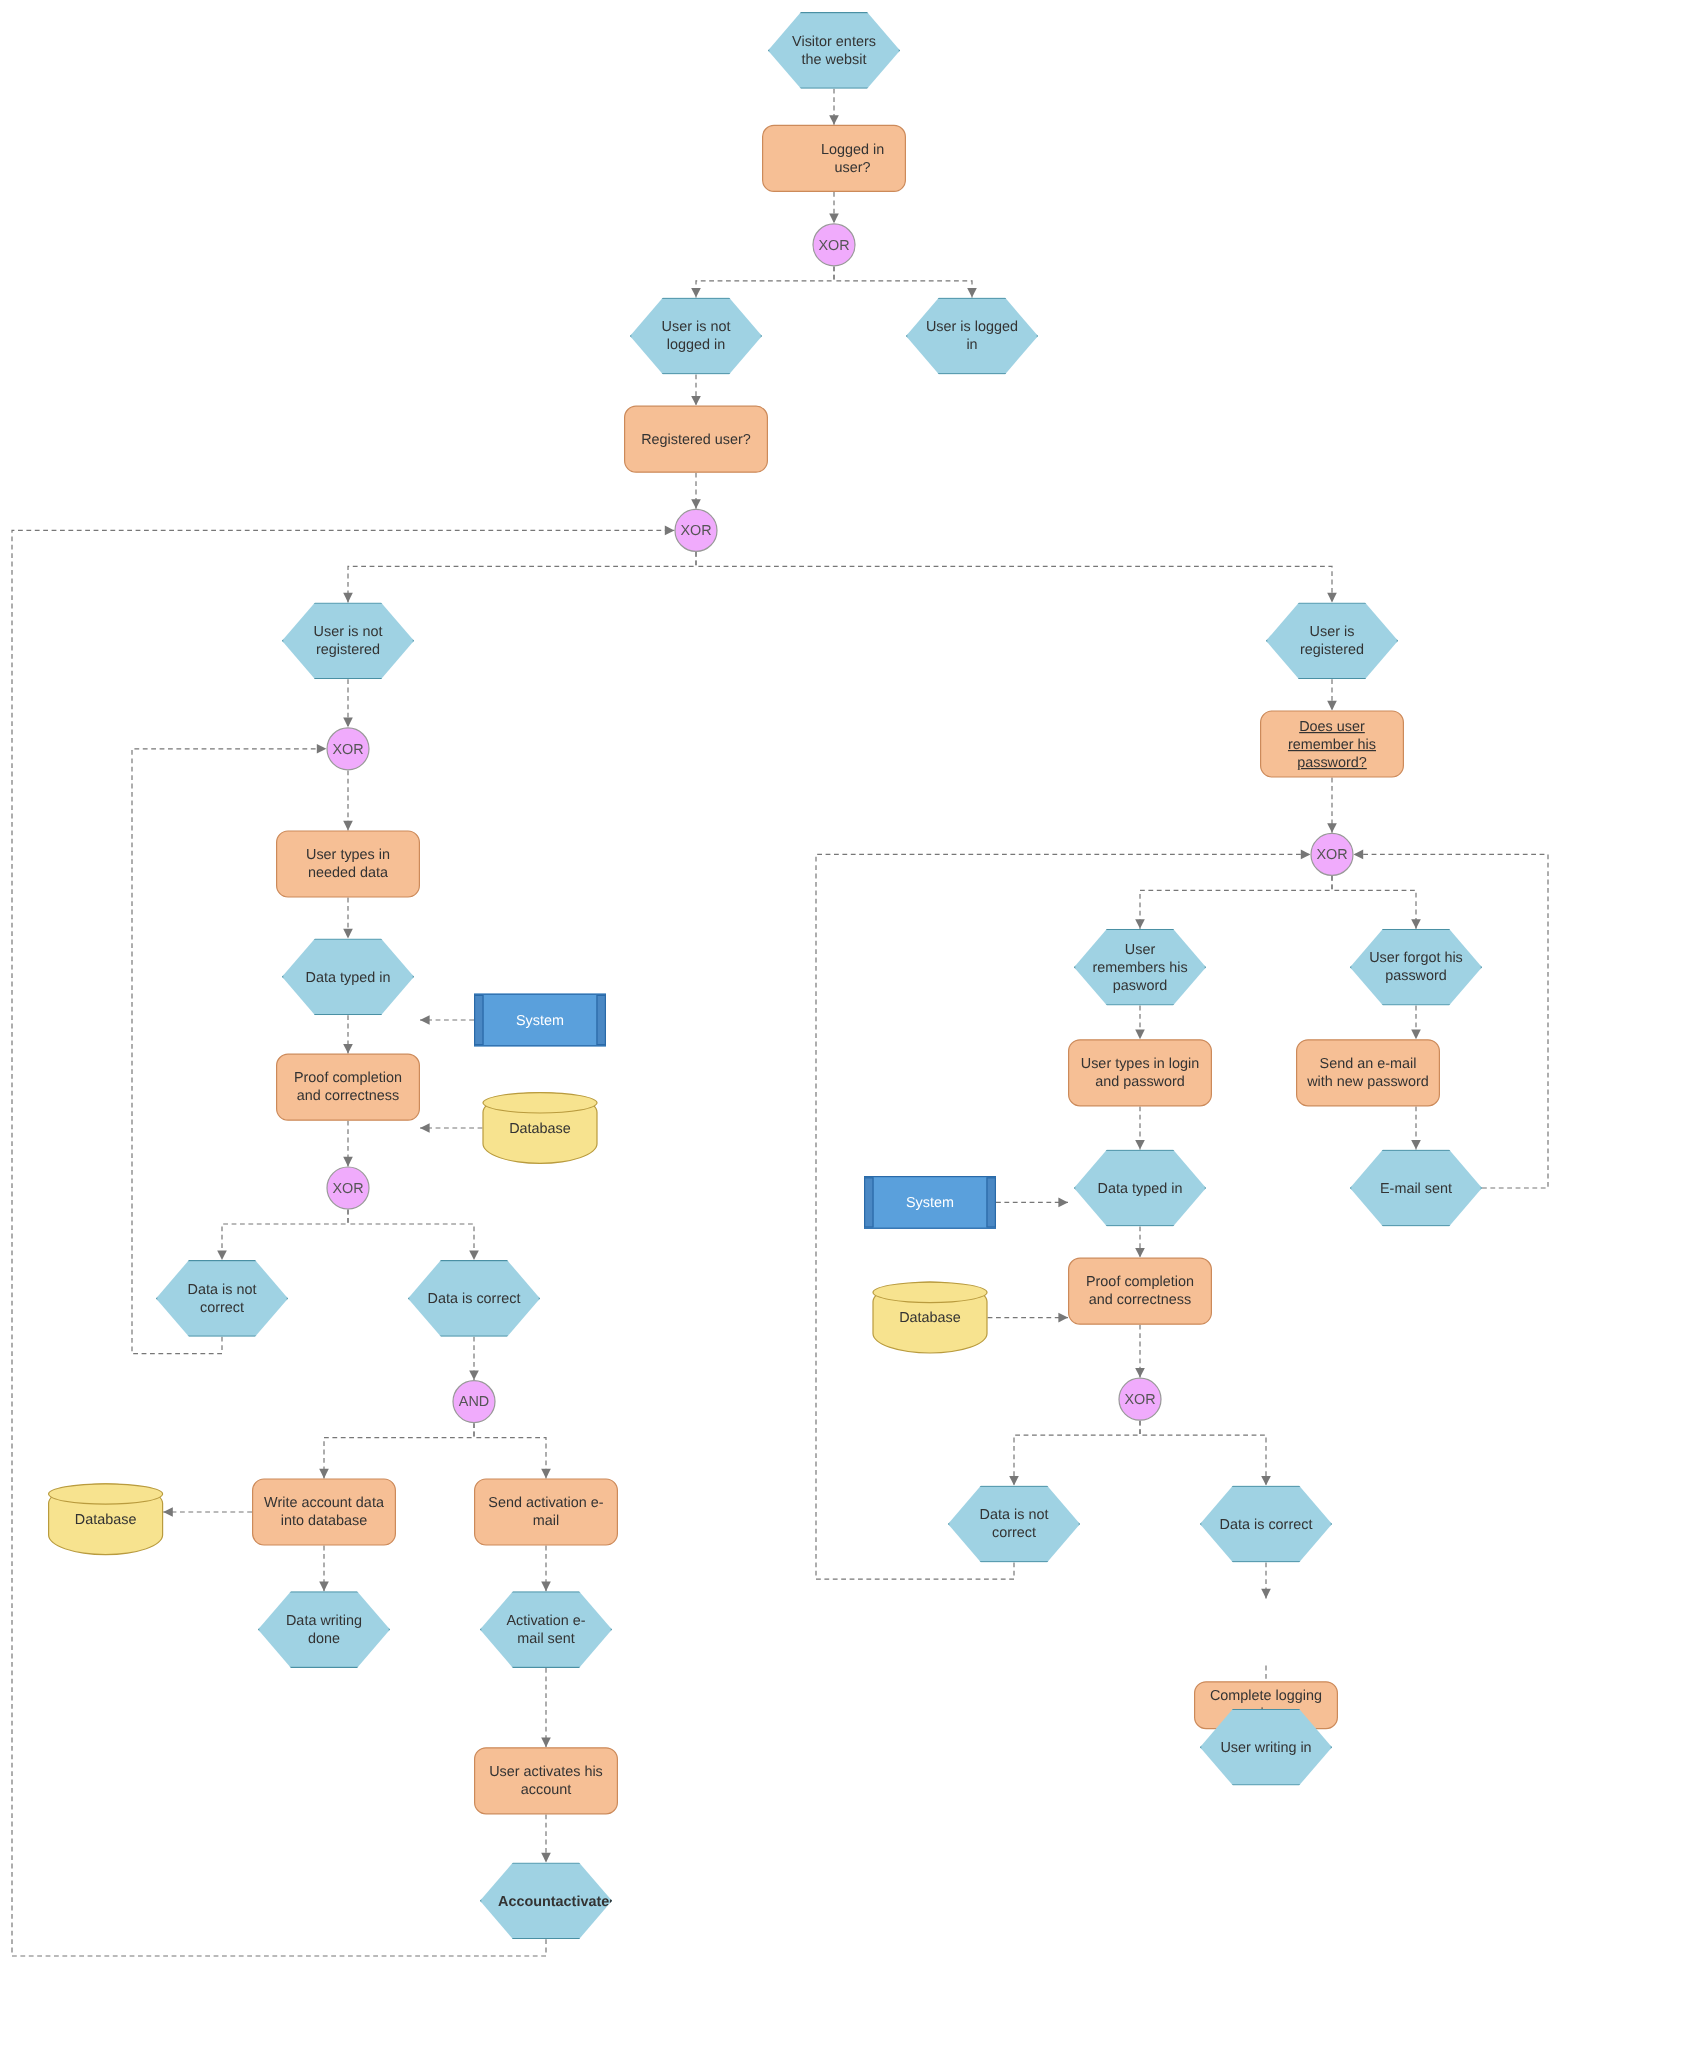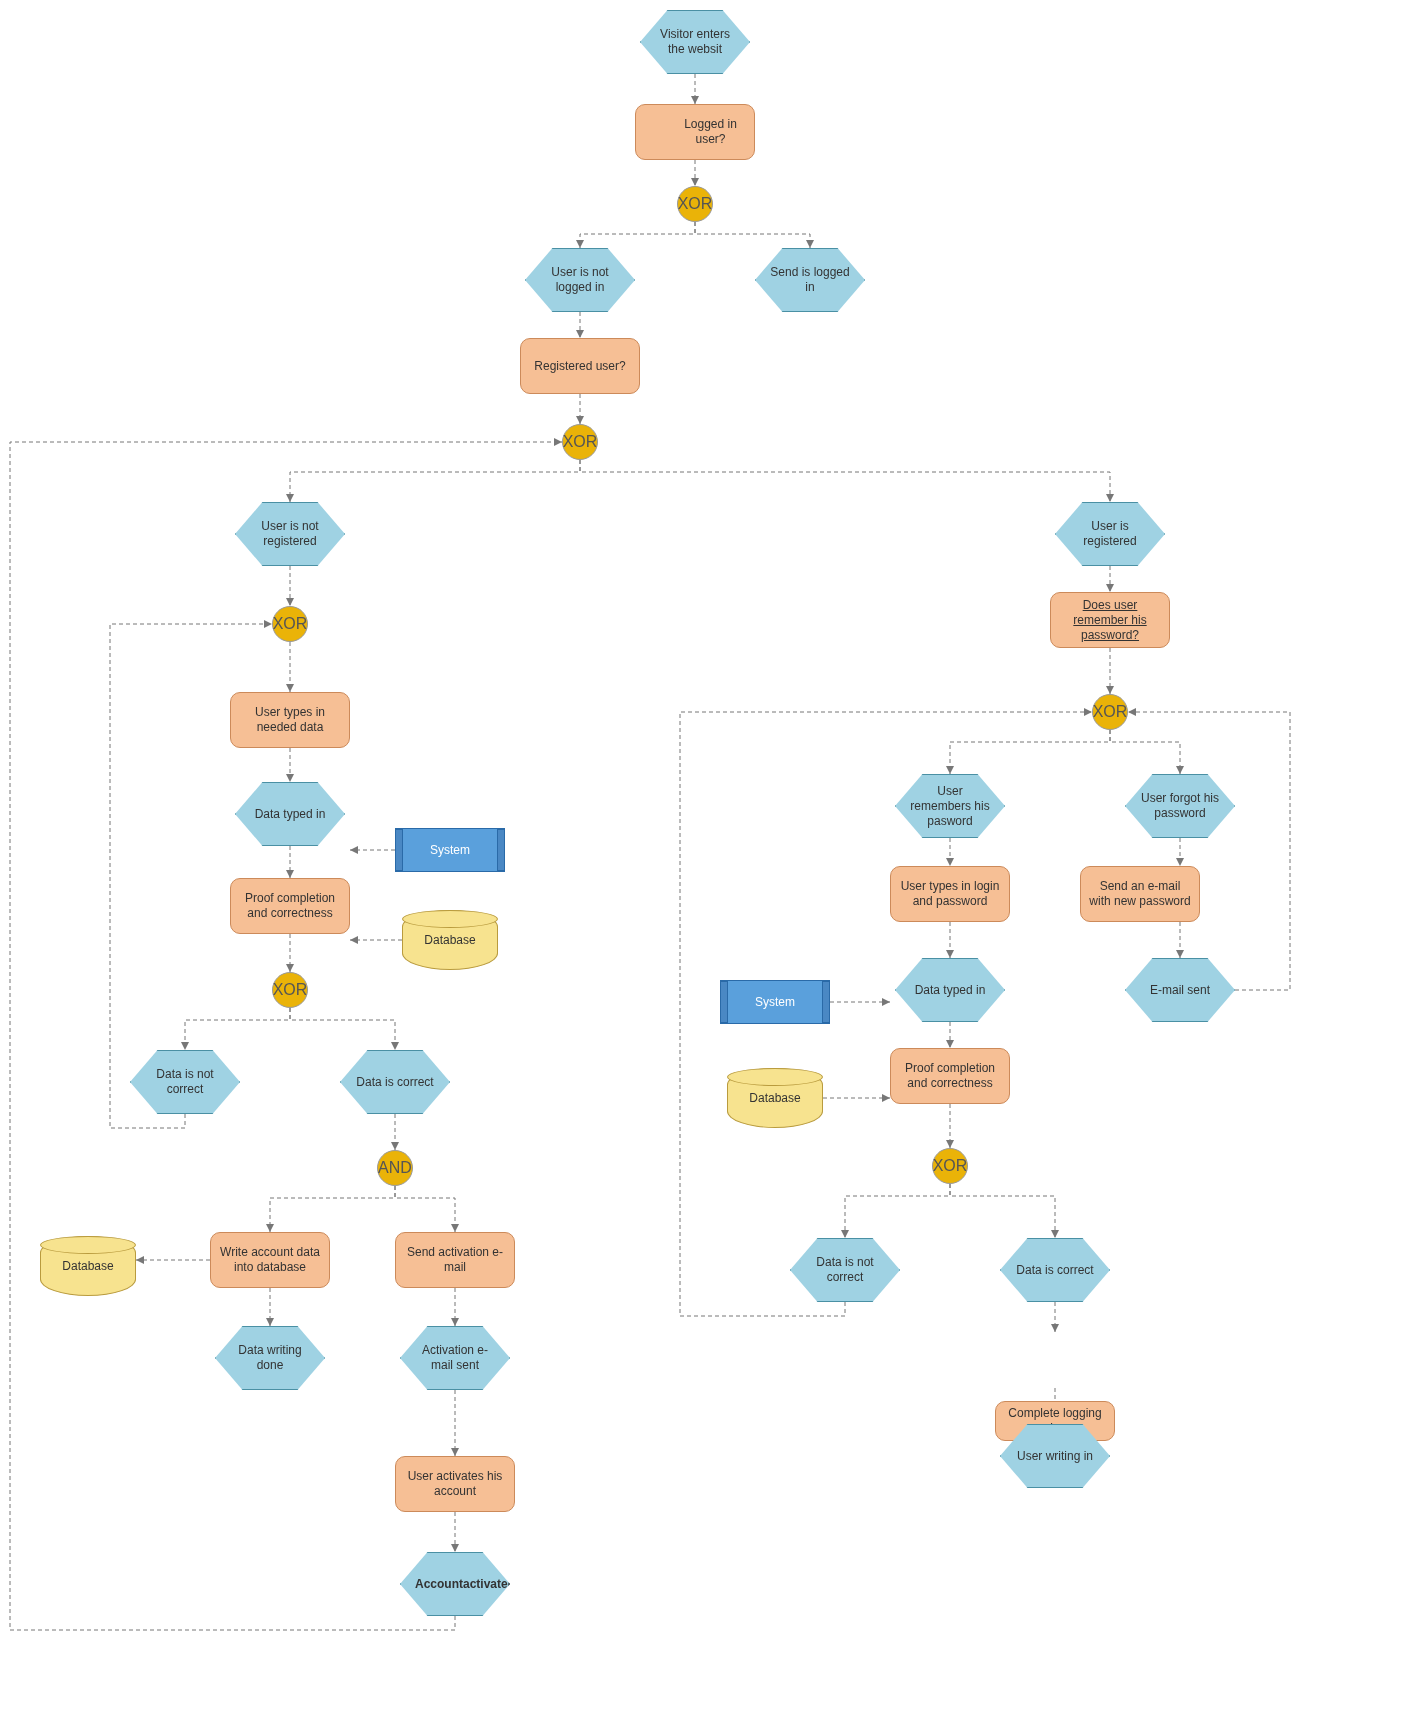--- a/index.html
+++ b/index.html
@@ -2,21 +2,21 @@
 <html><head>
 <meta charset="utf-8">
 <style>
   html,body{margin:0;padding:0;background:#fff;font-family:"Segoe UI",Arial,sans-serif;font-size:12px;color:#333}
   #canvas{position:relative;width:1410px;height:1710px}
   .node{position:absolute;display:flex;align-items:center;justify-content:center;text-align:center;line-height:1.25;padding:4px 6px;box-sizing:border-box}
   .hex{width:110px;height:64px;background:#9fd2e3;border:1px solid #4a90a4;clip-path:polygon(25% 0,75% 0,100% 50%,75% 100%,25% 100%,0 50%)}
   .hex span{max-width:80px}
   .func{width:120px;height:56px;background:#f6bf95;border:1px solid #cc8a5a;border-radius:10px}
   .func span{max-width:104px}
-  .gate{width:36px;height:36px;border:1px solid #999;border-radius:50%;background:#eab308;font-size:16px;color:#555}
+  .gate{width:36px;height:36px;border:1px solid #999;border-radius:50%;background:#f0abfc;font-size:12px;color:#555}
   .db{width:96px;height:60px;background:#f7e38f;border:1px solid #b99b3e;border-radius:50%/28%}
   .db::before{content:"";position:absolute;top:-1px;left:-1px;right:-1px;height:16px;border:1px solid #b99b3e;border-radius:50%/50%;background:#f7e38f}
   .db span{position:relative;z-index:1}
   .sys{width:110px;height:44px;background:#5aa0dc;border:1px solid #2a6aa8;color:#fff}
   .sys::before,.sys::after{content:"";position:absolute;top:0;bottom:0;width:6px;background:#4a88c4;border:1px solid #2a6aa8}
   .sys::before{left:-1px}.sys::after{right:-1px}
   svg.edges{position:absolute;inset:0;width:1410px;height:1710px;pointer-events:none}
   .edge{stroke:#777;stroke-width:1;stroke-dasharray:4 3;fill:none}
   .arrow{fill:#777}
 </style>
@@ -123,21 +123,21 @@
       <div class="node func" style="left: 635px; top: 104px; width: 120px; height: 56px; padding-left: 37px;">
         <span>Logged in user?</span>
       </div>
       <div class="node gate" style="left: 677px; top: 186px; width: 36px; height: 36px;">
         <span>XOR</span>
       </div>
       <div class="node hex" style="left: 525px; top: 248px; width: 110px; height: 64px;">
         <span>User is not logged in</span>
       </div>
       <div class="node hex" style="left: 755px; top: 248px; width: 110px; height: 64px;">
-        <span>Send is logged in</span>
+        <span>User is logged in</span>
       </div>
       <div class="node func" style="left: 520px; top: 338px; width: 120px; height: 56px;">
         <span>Registered user?</span>
       </div>
       <div class="node gate" style="left: 562px; top: 424px; width: 36px; height: 36px;">
         <span>XOR</span>
       </div>
       <div class="node hex" style="left: 235px; top: 502px; width: 110px; height: 64px;">
         <span>User is not registered</span>
       </div>

